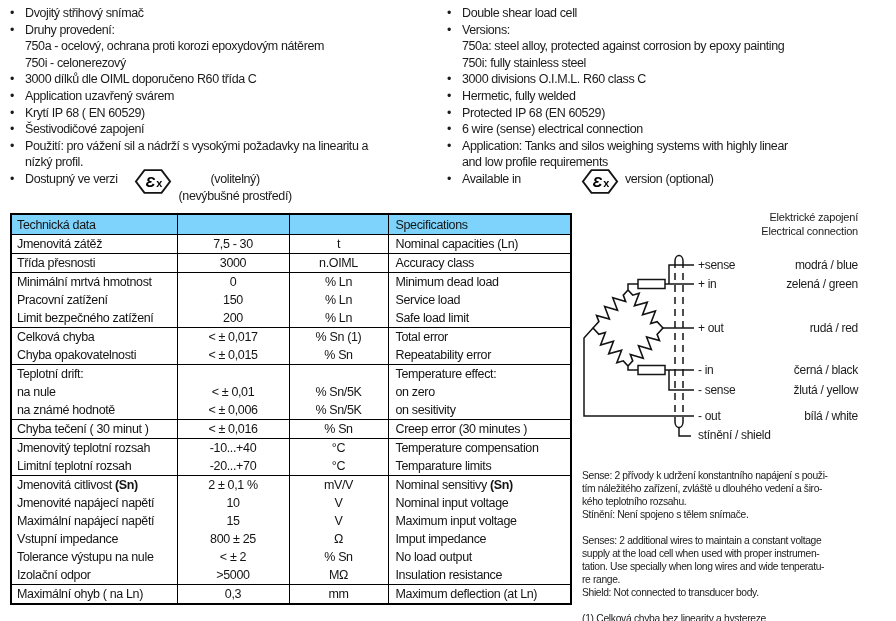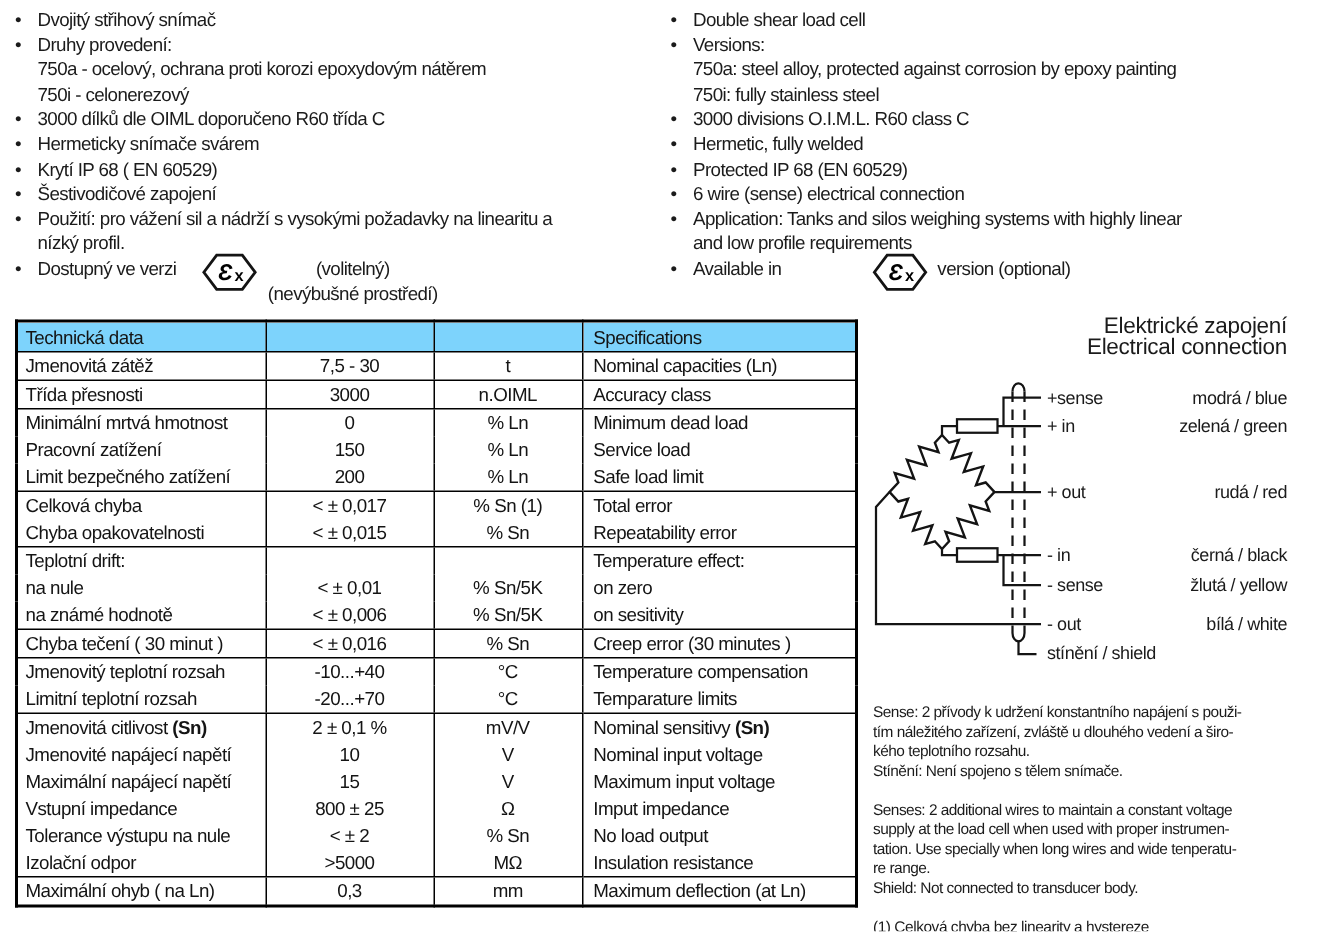--- a/index.html
+++ b/index.html
@@ -26,21 +26,21 @@
   table.spec thead th{height:19px;background:#7dd3fc;border-bottom:1.5px solid #000;font-weight:normal;text-align:left;}
   table.spec th+th,table.spec td+td{border-left:1.5px solid #000;}
   table.spec tr.sep td{border-bottom:1.5px solid #000;}
   table.spec .l{text-align:left;padding-left:5px;}
   table.spec .c{text-align:center;}
   table.spec .e{text-align:left;padding-left:7px;}
 
   
   .right-col{position:absolute;left:580px;top:211px;width:312px;}
   .conn-title{position:absolute;left:0;top:0;width:278px;text-align:right;
-              font-size:15px;line-height:13.5px;letter-spacing:-0.2px;}
+              font-size:11px;line-height:13.5px;letter-spacing:-0.2px;}
   svg.conn{position:absolute;left:0;top:34px;}
   svg.conn text{font-family:"Liberation Sans","DejaVu Sans",sans-serif;font-size:12px;letter-spacing:-0.3px;fill:#1b1b1b;}
   .notes{position:absolute;left:2px;top:245px;width:300px;font-size:10.3px;line-height:13px;
          letter-spacing:-0.35px;white-space:pre-line;}
   .footnotes{position:absolute;left:2px;top:371px;width:300px;font-size:10.3px;line-height:11.5px;letter-spacing:-0.3px;margin-top:31px;}
 </style>
 </head>
 <body>
 
 <div class="page">
@@ -62,21 +62,21 @@
         <div class="bl cont">
           <span class="dot">•</span>
           <span class="txt">750i - celonerezový</span>
         </div>
         <div class="bl">
           <span class="dot">•</span>
           <span class="txt">3000 dílků dle OIML doporučeno R60 třída C</span>
         </div>
         <div class="bl">
           <span class="dot">•</span>
-          <span class="txt">Hermeticky snímače svárem</span>
+          <span class="txt">Application uzavřený svárem</span>
         </div>
         <div class="bl">
           <span class="dot">•</span>
           <span class="txt">Krytí IP 68 ( EN 60529)</span>
         </div>
         <div class="bl">
           <span class="dot">•</span>
           <span class="txt">Šestivodičové zapojení</span>
         </div>
         <div class="bl">

